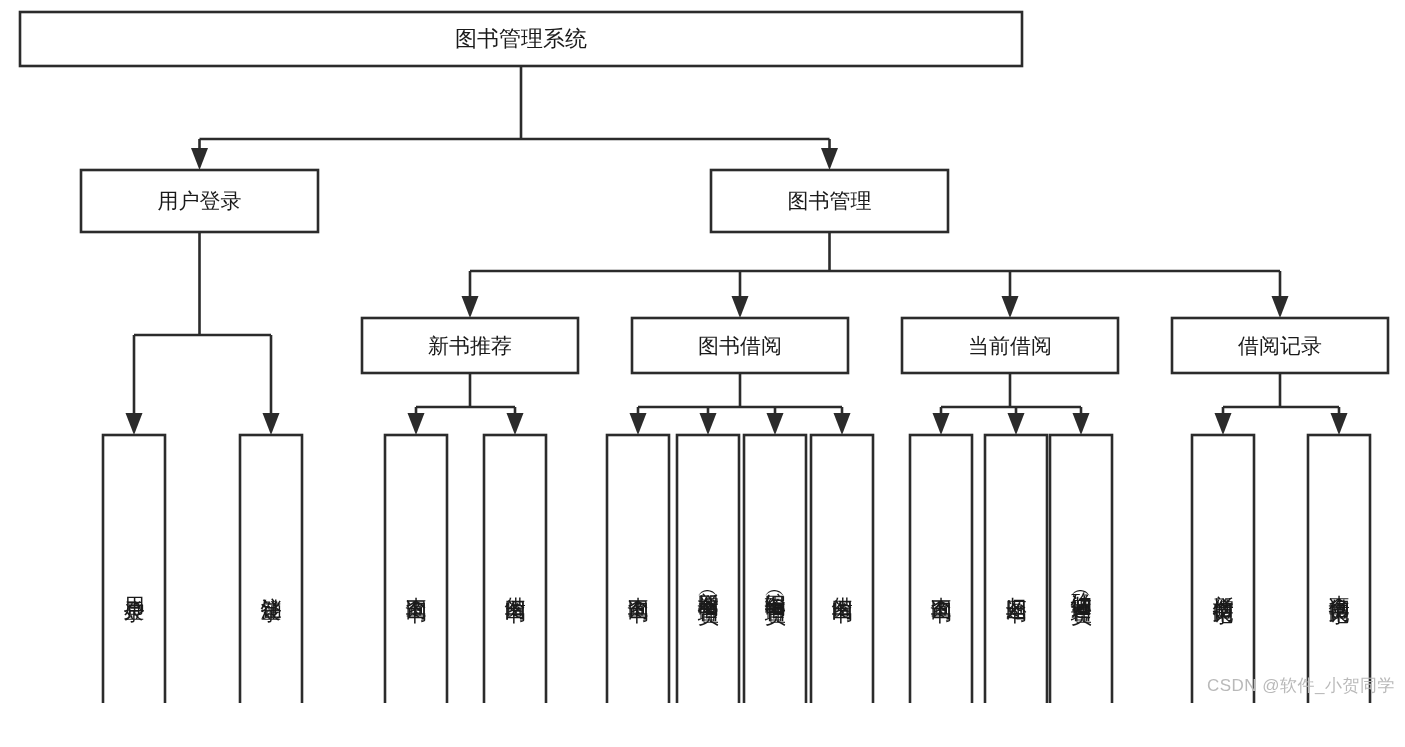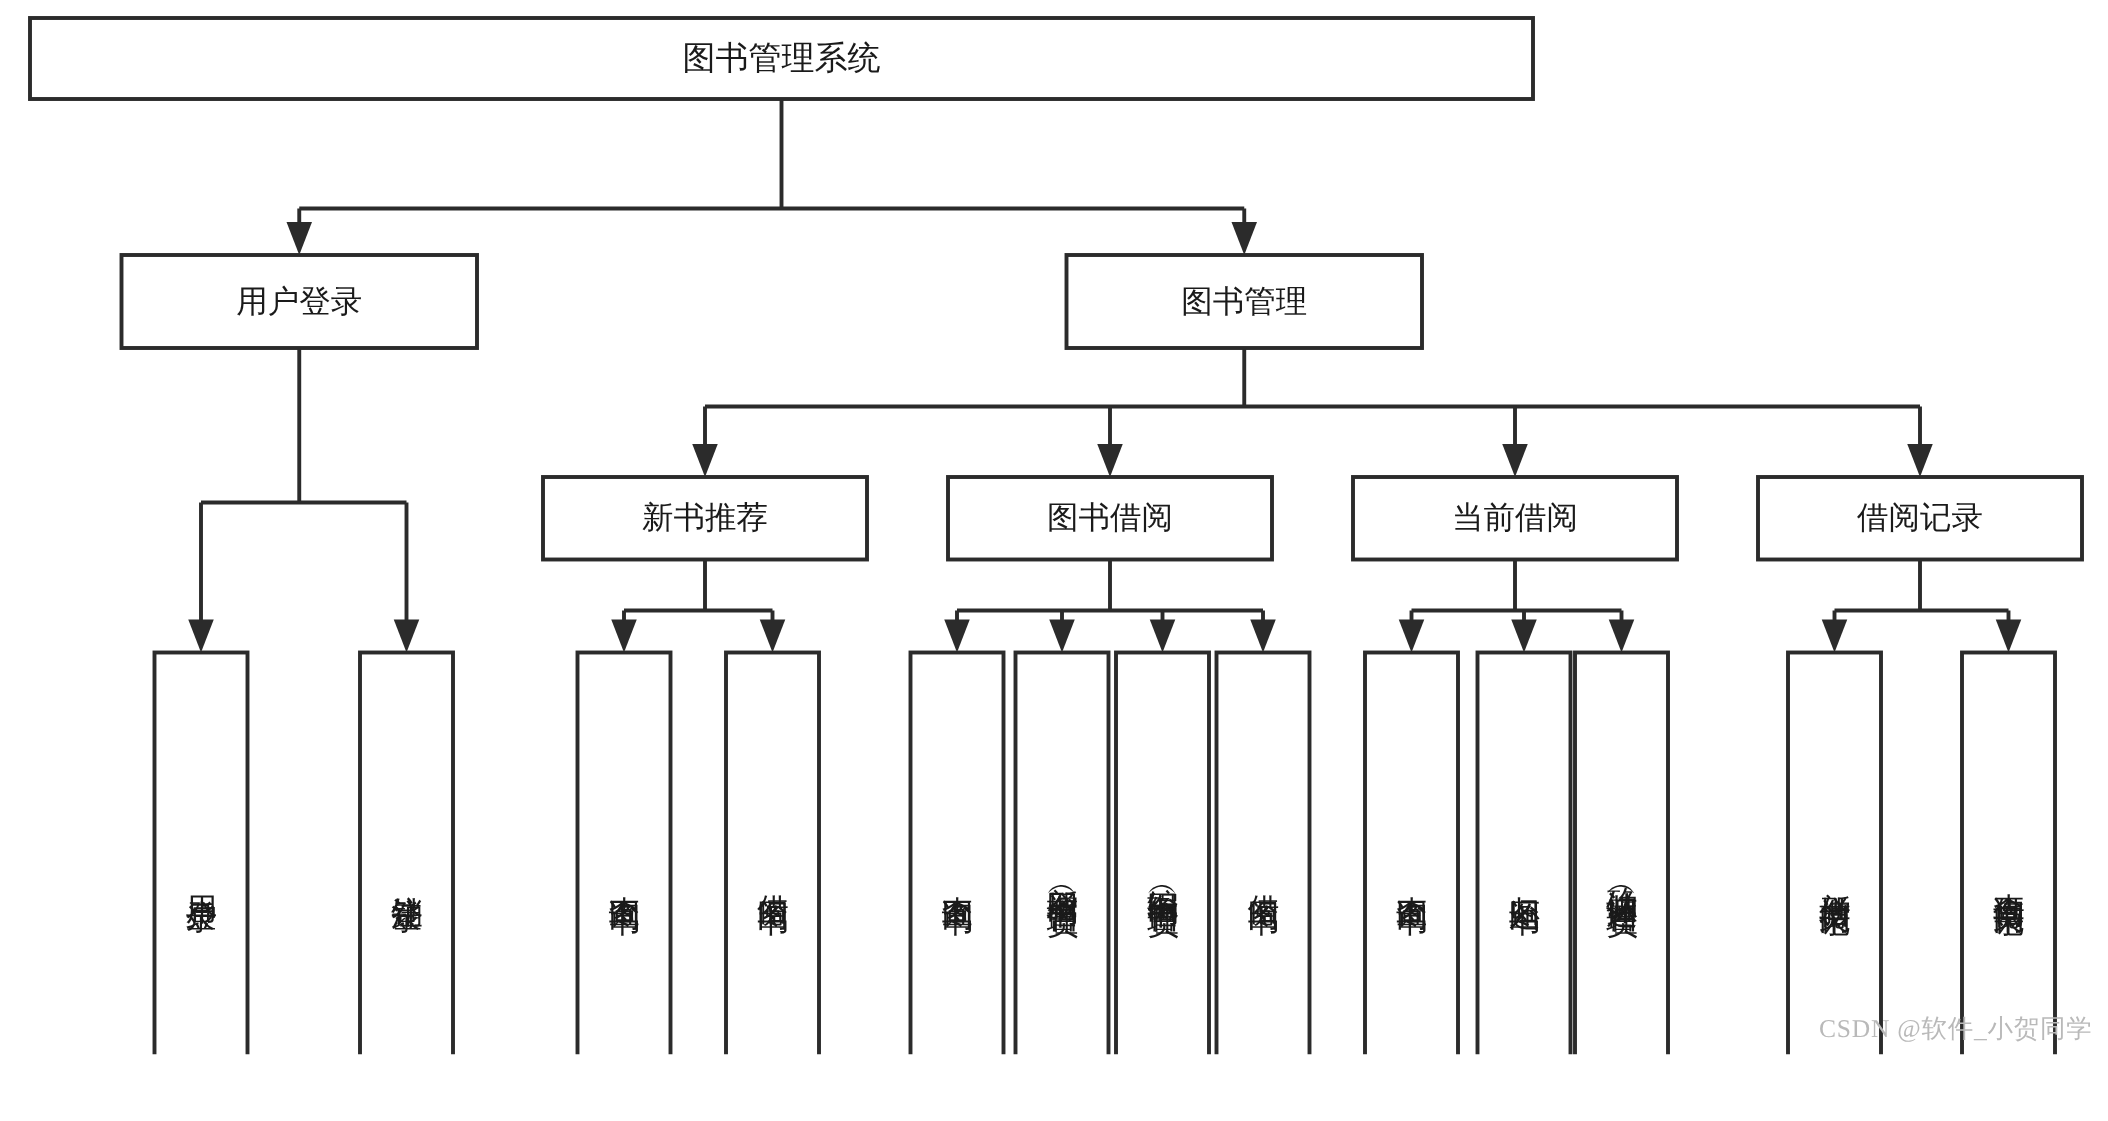--- a/index.html
+++ b/index.html
@@ -65,21 +65,21 @@
     display: flex;
     align-items: center;
     justify-content: center;
     white-space: nowrap;
     pointer-events: none;
   }
   .watermark {
     position: absolute;
     right: 10px;
     bottom: 6px;
-    font-family: Liberation Serif, serif;
+    font-family: Liberation Sans, sans-serif;
     font-size: 17px;
     color: #b9b9b9;
     white-space: nowrap;
     letter-spacing: 0.5px;
   }
 </style>
 </head>
 <body>
 
 <div id="canvas">

